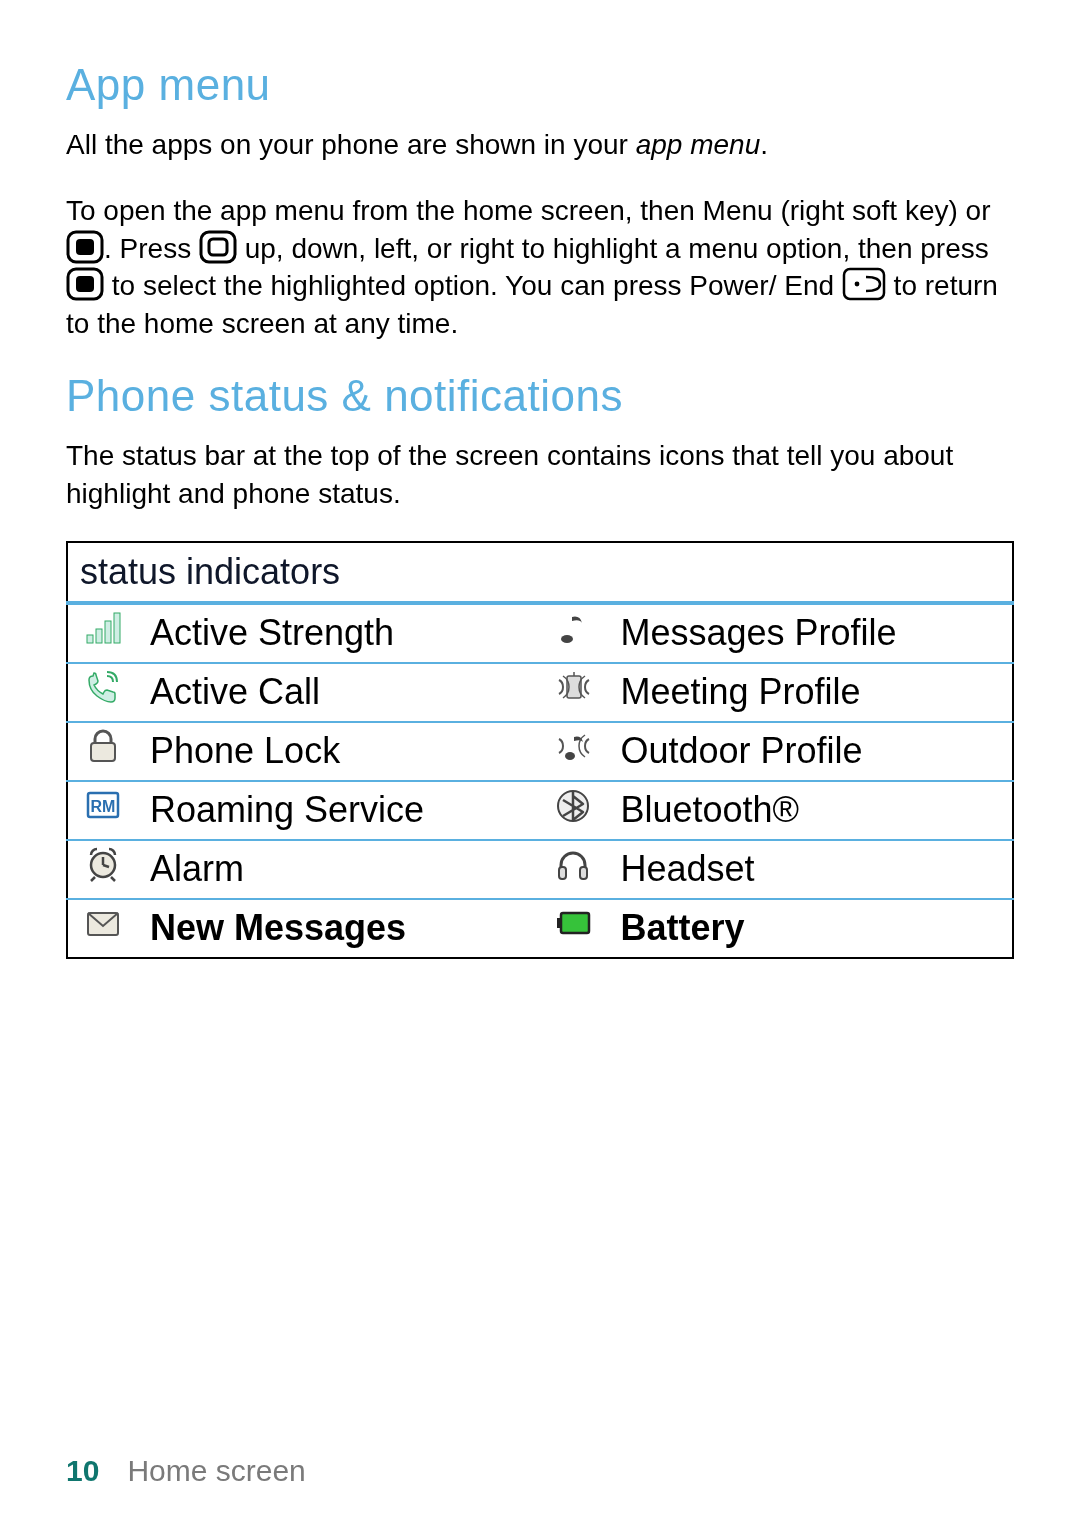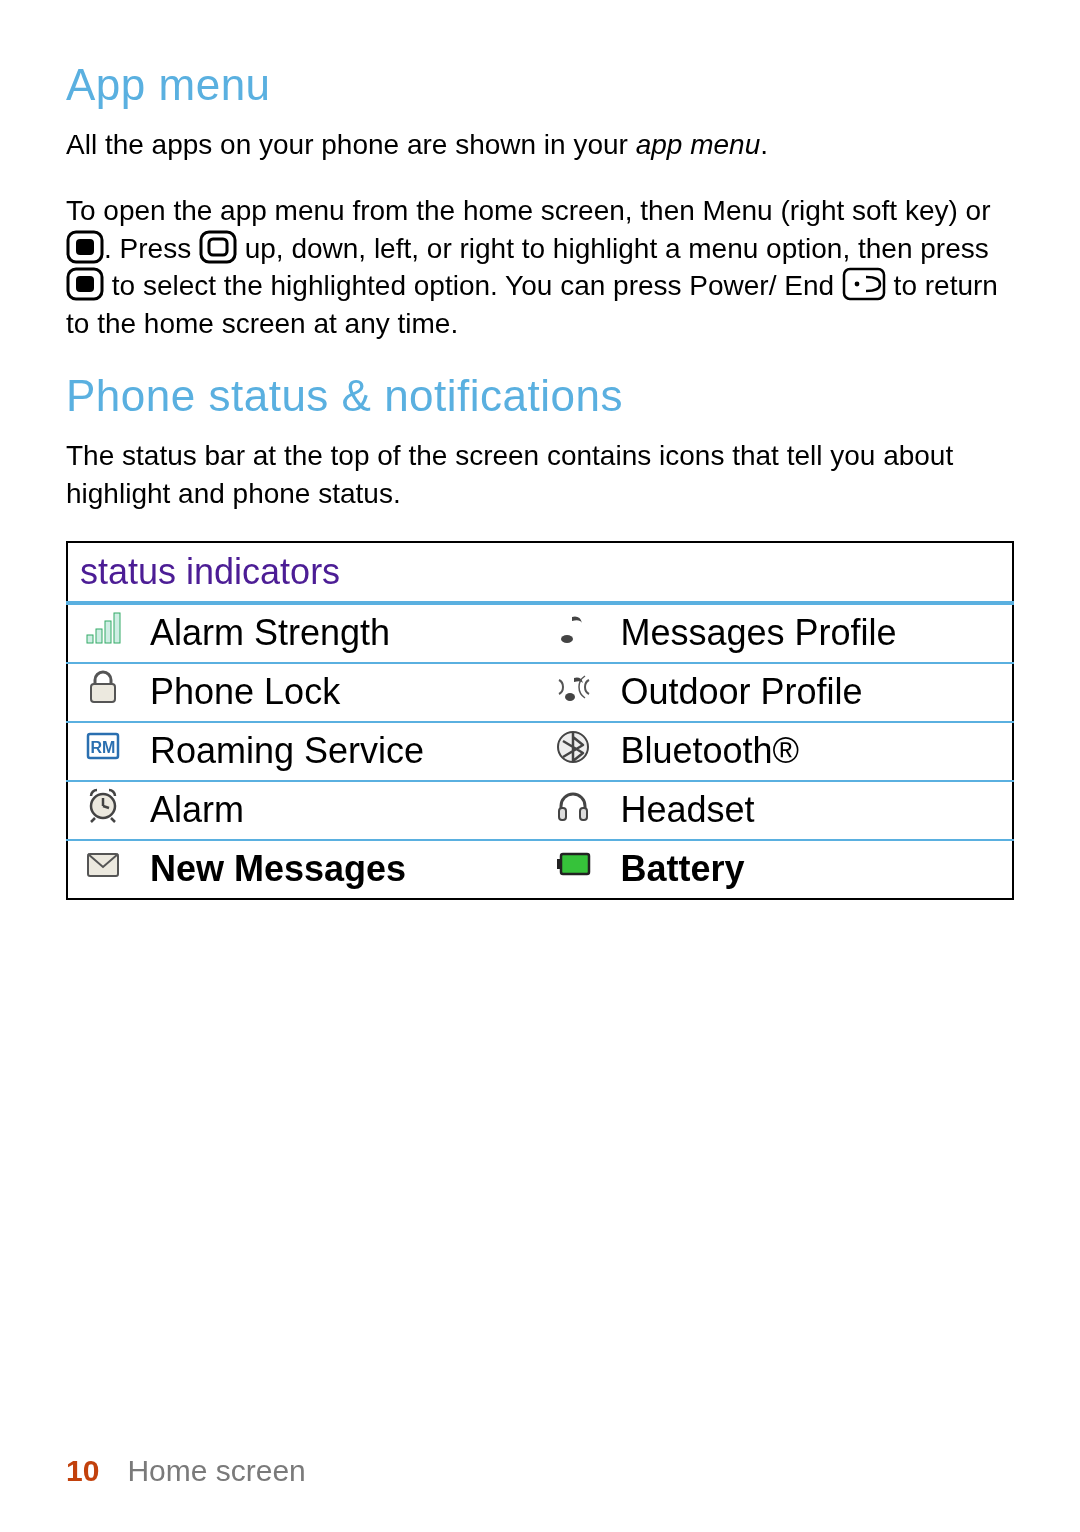--- a/index.html
+++ b/index.html
@@ -35,21 +35,21 @@
 
   
   .status-table {
     border: 2px solid #000;
     border-collapse: collapse;
     width: 100%;
     font-size: 36px;
   }
   .status-table th {
     text-align: left;
-    color: #4c1d95;
+    color: #0f172a;
     font-weight: 400;
     padding: 8px 12px 8px 12px;
     border-bottom: 4px solid #5ab0e0;
     font-size: 36px;
   }
   .status-table tr.row td {
     border-bottom: 2px solid #5ab0e0;
     padding: 6px 6px;
     vertical-align: middle;
   }
@@ -66,21 +66,21 @@
   }
 
   .footer {
     position: absolute;
     bottom: 44px;
     left: 66px;
     font-size: 30px;
     color: #7a7a7a;
   }
   .footer .pagenum {
-    color: #c2410c;
+    color: #0f766e;
     font-weight: bold;
     margin-right: 28px;
   }
 
   svg.inline { display: inline-block; vertical-align: -6px; }
 </style>
 </head>
 <body>
 
 <svg width="0" height="0" style="position:absolute">
@@ -202,25 +202,35 @@
       <tr>
         <th colspan="4">status indicators</th>
       </tr>
     </thead>
     <tbody>
 
     <tr class="row">
           <td class="icon-cell"><svg width="38" height="36">
               <use href="#signal-icon"></use>
             </svg></td>
-          <td class="label-cell">Alarm Strength</td>
+          <td class="label-cell">Active Strength</td>
           <td class="icon-cell"><svg width="38" height="36">
               <use href="#music-note-icon"></use>
             </svg></td>
           <td class="label-cell">Messages Profile</td>
+        </tr>
+        <tr class="row">
+          <td class="icon-cell"><svg width="38" height="36">
+              <use href="#active-call-icon"></use>
+            </svg></td>
+          <td class="label-cell">Active Call</td>
+          <td class="icon-cell"><svg width="38" height="36">
+              <use href="#meeting-profile-icon"></use>
+            </svg></td>
+          <td class="label-cell">Meeting Profile</td>
         </tr>
         <tr class="row">
           <td class="icon-cell"><svg width="38" height="36">
               <use href="#lock-icon"></use>
             </svg></td>
           <td class="label-cell">Phone Lock</td>
           <td class="icon-cell"><svg width="38" height="36">
               <use href="#outdoor-profile-icon"></use>
             </svg></td>
           <td class="label-cell">Outdoor Profile</td>

